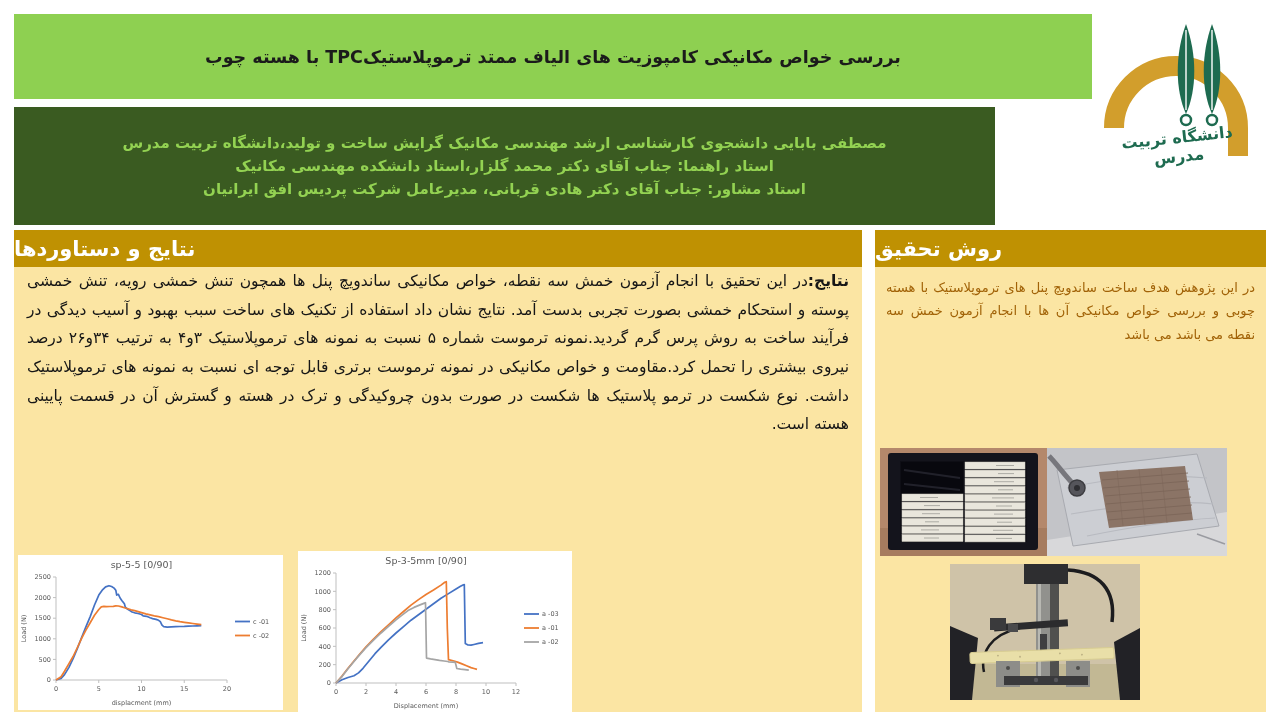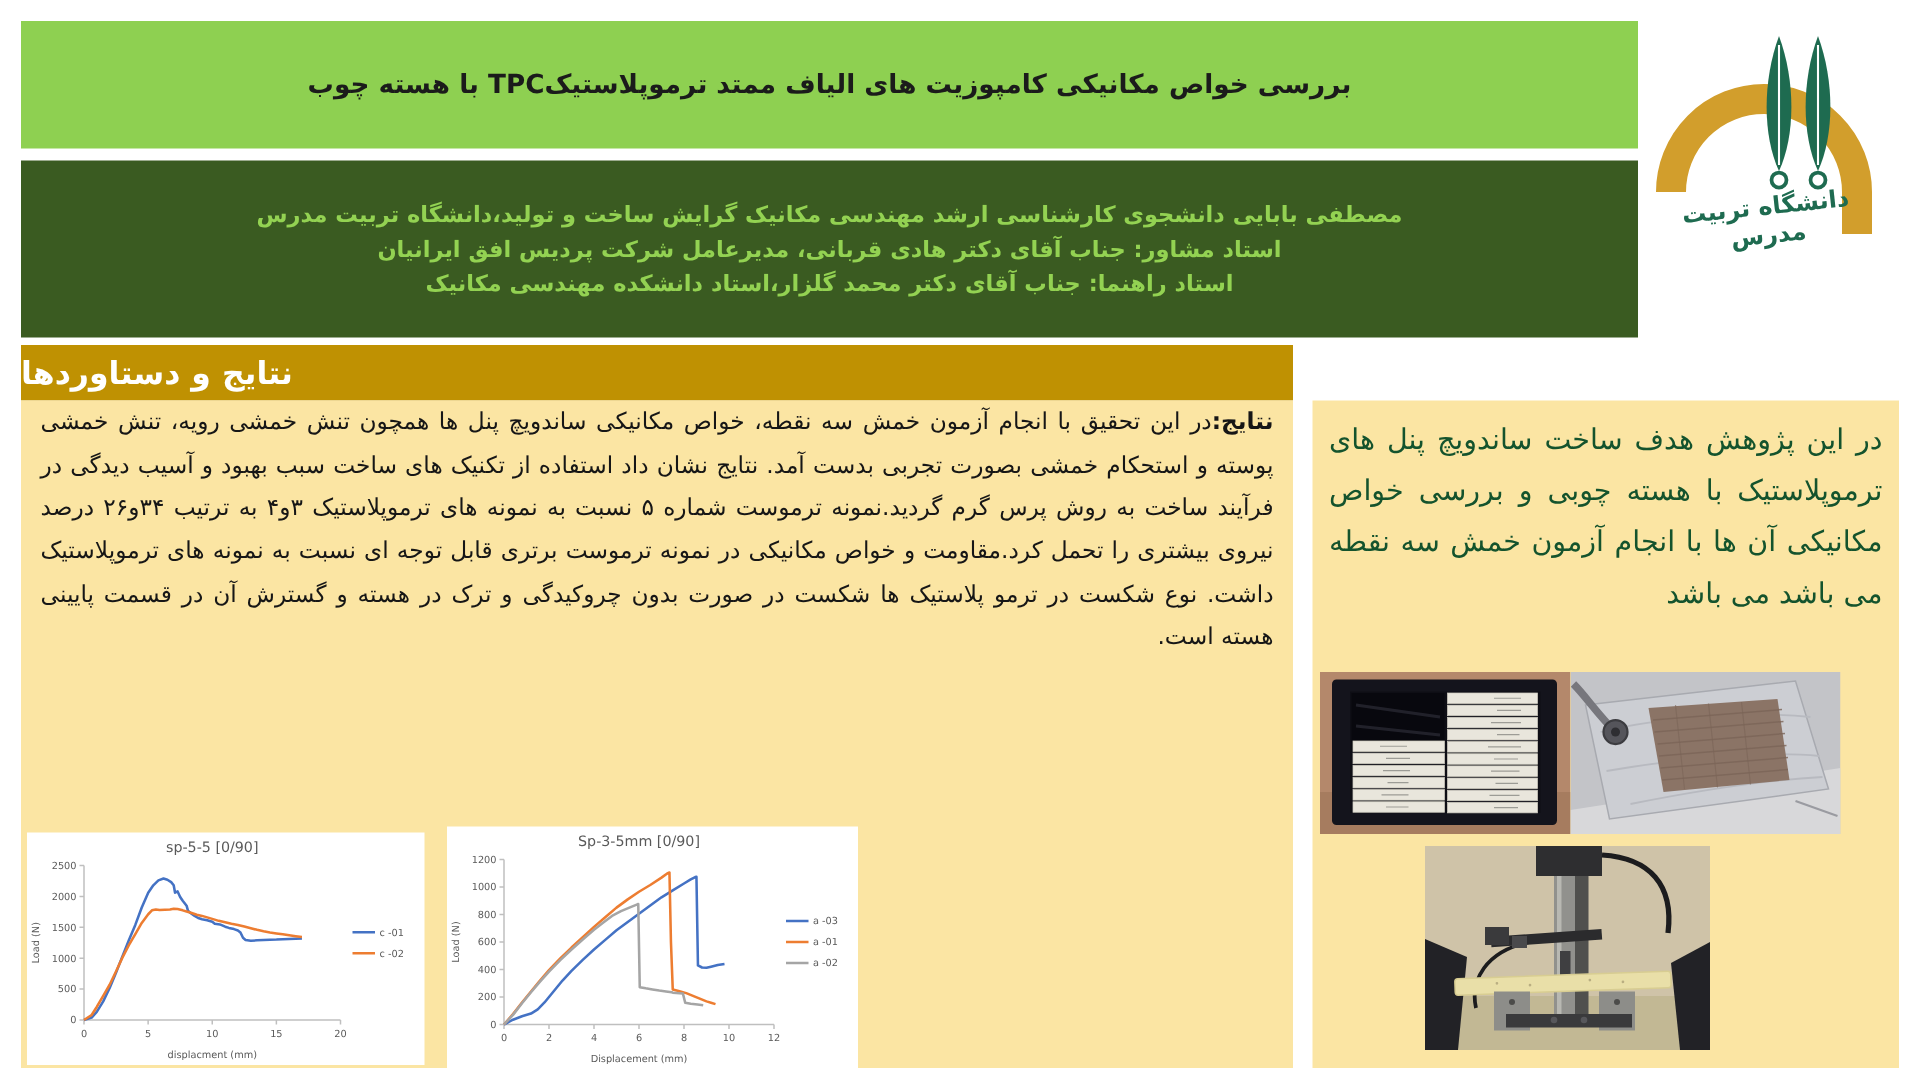--- a/index.html
+++ b/index.html
@@ -6,21 +6,21 @@
   html,body { width:1280px; height:720px; background:#ffffff; overflow:hidden;
               font-family:"DejaVu Sans", sans-serif; }
   .poster { position:relative; width:1280px; height:720px; background:#ffffff; }
 
   
   .title-bar { position:absolute; left:14px; top:14px; width:1078px; height:85px;
                background:var(--header_green); display:flex; align-items:center; justify-content:center; }
   .title-bar h1 { font-size:17.5px; font-weight:bold; color:#1b1b1b; direction:rtl; text-align:center; }
 
   
-  .authors-bar { position:absolute; left:14px; top:107px; width:1078px; height:118px;
+  .authors-bar { position:absolute; left:14px; top:107px; width:981px; height:118px;
                  background:var(--dark_green); display:flex; flex-direction:column;
                  justify-content:space-evenly; padding:22px 0; }
   .author-line { color:var(--light_green_text); font-weight:bold; font-size:15px;
                  direction:rtl; text-align:center; }
 
   
   .logo { position:absolute; left:1098px; top:10px; width:164px; height:182px; background:#ffffff; }
   .logo svg { display:block; }
   .logo-text { position:absolute; left:0; top:118px; width:160px; text-align:center;
                color:#1E6B50; font-weight:bold; font-size:16px; direction:rtl;
@@ -35,22 +35,22 @@
 
   
   .panel-body { position:absolute; background:var(--cream); }
   .left-body  { left:14px;  top:267px; width:848px; height:445px; }
   .right-body { left:875px; top:267px; width:391px; height:445px; }
 
   .left-body p { margin:9px 13px 0 13px; font-size:15.5px; line-height:1.85;
                  color:#161616; direction:rtl; text-align:justify; }
   .left-body p.second { margin-top:0; }
   .left-body p b { font-weight:bold; }
-  .right-body p { margin:9px 11px 15px 11px; font-size:19px; line-height:1.8;
-                  color:#14532d; direction:rtl; text-align:justify; }
+  .right-body p { margin:9px 11px 15px 11px; font-size:13px; line-height:1.8;
+                  color:#a16207; direction:rtl; text-align:justify; }
 
   
   .chart { position:absolute; background:#ffffff; }
   .chart.c1 { left:4px;   top:288px; width:265px; height:155px; }
   .chart.c2 { left:284px; top:284px; width:274px; height:162px; }
   .chart text { font-family:"DejaVu Sans", sans-serif; }
 
   
   .photo { position:absolute; }
   .photo1 { left:5px;   top:181px; width:167px; height:108px; }
@@ -61,22 +61,22 @@
 <body>
 
 <div class="poster">
 
   <header class="title-bar">
     <h1 dir="rtl">بررسی خواص مکانیکی کامپوزیت های الیاف ممتد ترموپلاستیکTPC با هسته چوب</h1>
   </header>
 
   <div class="authors-bar">
     <div class="author-line" dir="rtl">مصطفی بابایی دانشجوی کارشناسی ارشد مهندسی مکانیک گرایش ساخت و تولید،دانشگاه تربیت مدرس</div>
+    <div class="author-line" dir="rtl">استاد راهنما: جناب آقای دکتر محمد گلزار،استاد دانشکده مهندسی مکانیک</div>
     <div class="author-line" dir="rtl">استاد مشاور: جناب آقای دکتر هادی قربانی، مدیرعامل شرکت پردیس افق ایرانیان</div>
-    <div class="author-line" dir="rtl">استاد راهنما: جناب آقای دکتر محمد گلزار،استاد دانشکده مهندسی مکانیک</div>
   </div>
 
   <div class="logo">
     <svg width="164" height="182" viewBox="0 0 164 182">
       <path d="M 16 118 A 62 62 0 0 1 140 118 L 140 146" fill="none" stroke="#D29E2C" stroke-width="20"></path>
       <g>
         <path d="M 88 14 C 77 44, 77 80, 88 104 C 99 80, 99 44, 88 14 Z" fill="#1E6B50"></path>
         <path d="M 88 20 L 88 100" stroke="#ffffff" stroke-width="1.4"></path>
         <circle cx="88" cy="110" r="5" fill="#ffffff" stroke="#1E6B50" stroke-width="2.5"></circle>
         <path d="M 114 14 C 103 44, 103 80, 114 104 C 125 80, 125 44, 114 14 Z" fill="#1E6B50"></path>
@@ -166,20 +166,23 @@
         <polyline points="38.0,132.0 44.0,125.6 50.0,117.8 56.0,110.5 62.0,103.4 68.0,96.7 75.5,89.1 83.0,82.0 90.5,75.3 98.0,68.9 104.0,64.2 110.0,59.6 116.0,56.4 122.0,53.9 126.5,52.1 127.5,51.7 128.5,107.1 132.5,107.9 137.0,108.6 141.5,109.4 146.0,110.0 149.8,110.5 150.5,110.8 155.0,111.1 157.3,111.4 158.8,117.5 162.5,118.1 167.0,118.7 170.8,119.2" fill="none" stroke="#A5A5A5" stroke-width="1.7" stroke-linejoin="round"></polyline>
         <line x1="226" y1="63" x2="241" y2="63" stroke="#4472C4" stroke-width="1.8"></line>
         <text x="244" y="65.3" font-size="6.5" fill="#595959">a -03</text>
         <line x1="226" y1="77" x2="241" y2="77" stroke="#ED7D31" stroke-width="1.8"></line>
         <text x="244" y="79.3" font-size="6.5" fill="#595959">a -01</text>
         <line x1="226" y1="91" x2="241" y2="91" stroke="#A5A5A5" stroke-width="1.8"></line>
         <text x="244" y="93.3" font-size="6.5" fill="#595959">a -02</text>
       </svg>
   </section>
 
+  <div class="panel-header right-header">
+    <span>روش تحقیق</span>
+  </div>
   <section class="panel-body right-body">
     <p dir="rtl">در این پژوهش هدف ساخت ساندویچ پنل های ترموپلاستیک با هسته چوبی و بررسی خواص مکانیکی آن ها با انجام آزمون خمش سه نقطه می باشد می باشد</p>
 
     <svg class="photo photo1" viewBox="0 0 167 108">
       <rect x="0" y="0" width="167" height="108" fill="#B4886B"></rect>
       <rect x="0" y="80" width="167" height="28" fill="#A67C5F"></rect>
       <rect x="8" y="5" width="150" height="97" rx="3" fill="#14141C"></rect>
       <rect x="20" y="13" width="127" height="81" fill="#0E0E15"></rect>
       <rect x="21" y="14" width="62" height="39" fill="#08080E"></rect>
       <path d="M24 22 L80 30 M24 36 L80 42" stroke="#32323E" stroke-width="2" opacity="0.6"></path>

